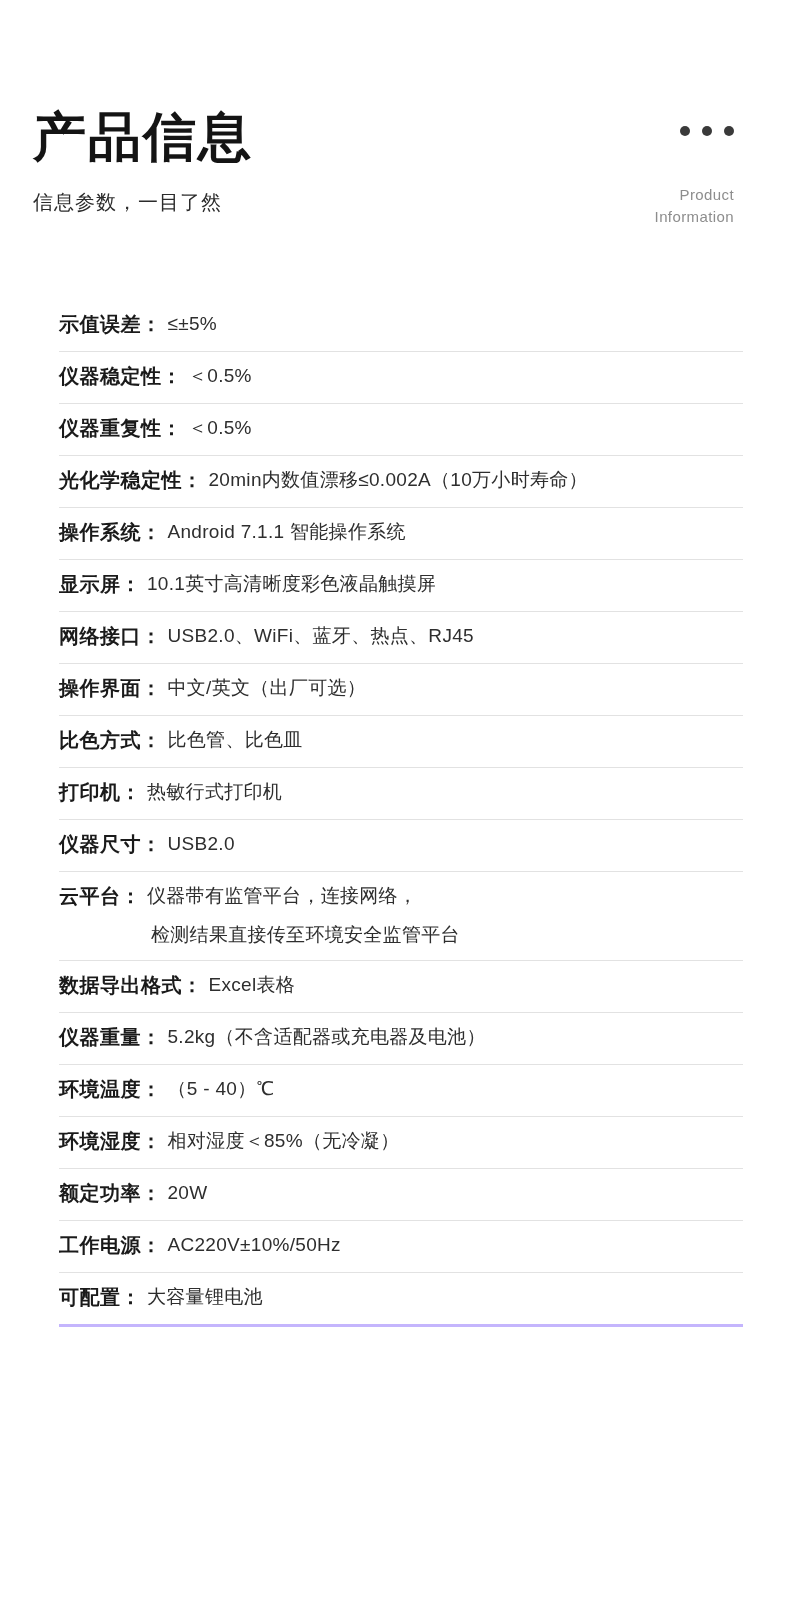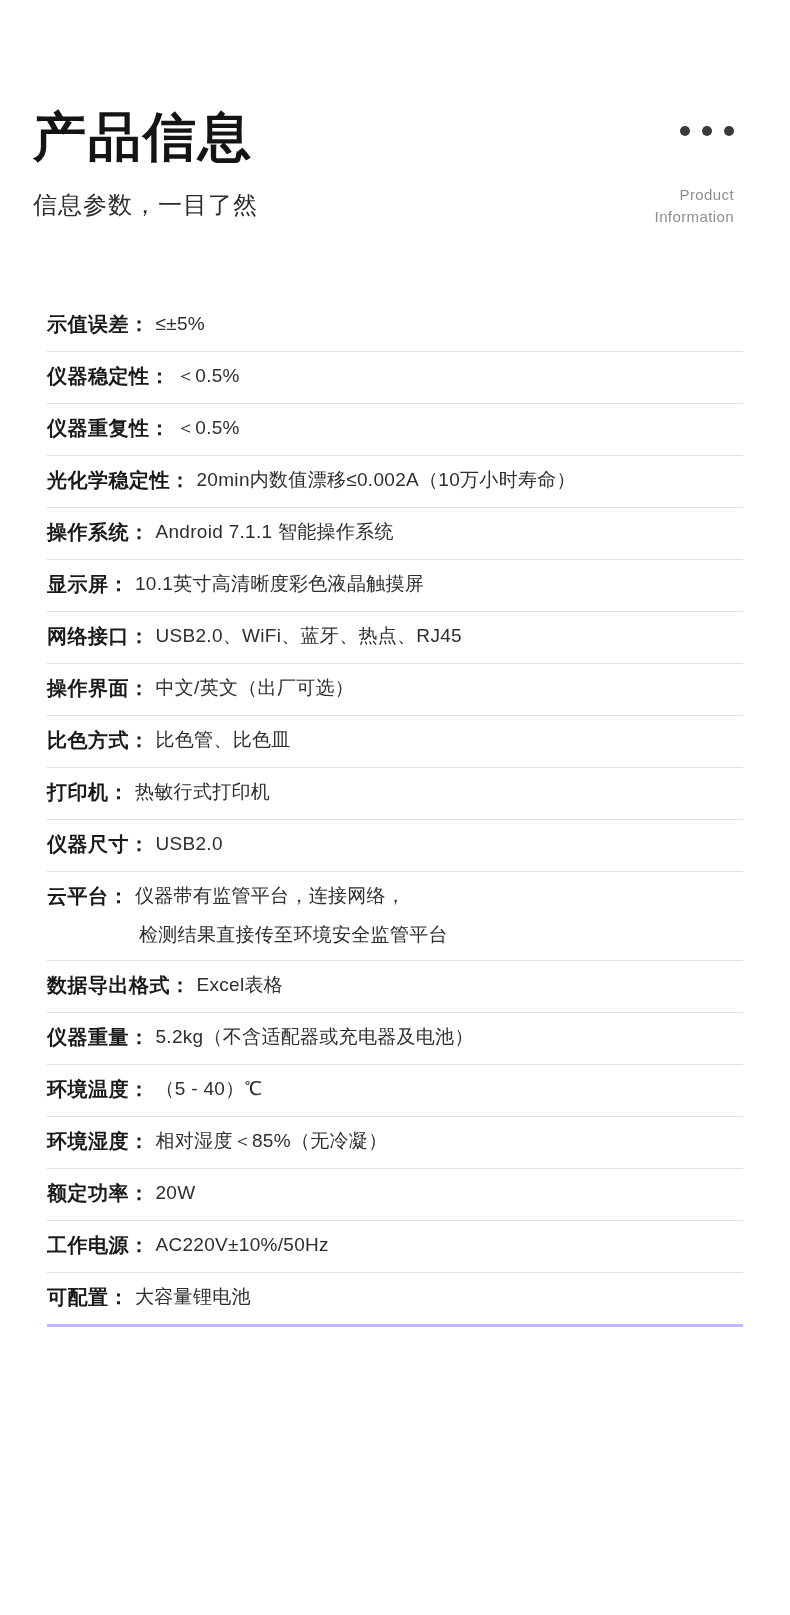--- a/index.html
+++ b/index.html
@@ -41,21 +41,21 @@
     font-weight: bold;
     font-size: 53px;
     letter-spacing: 2px;
     line-height: 1.12;
     color: #141414;
     margin: 0;
     white-space: nowrap;
   }
   .sub-title {
     margin-top: 22px;
-    font-size: 24px;
+    font-size: 20px;
     color: #2b2b2b;
     letter-spacing: 1px;
     white-space: nowrap;
   }
 
   .header-right {
     position: absolute;
     right: 56px;
     top: 126px;
     text-align: right;
@@ -87,20 +87,21 @@
     top: 300px;
     width: 696px;
   }
   .spec-row {
     border-bottom: 1px solid #e2e2e2;
     padding: 11px 0 12px 0;
     display: flex;
     align-items: flex-start;
     flex-wrap: wrap;
     min-height: 28px;
+    margin-left: 12px;
   }
   .spec-row:last-child {
     border-bottom: 3px solid #c4b5fd;
   }
   .spec-label {
     font-size: 20px;
     font-weight: bold;
     color: #1a1a1a;
     white-space: nowrap;
     letter-spacing: 0.5px;

